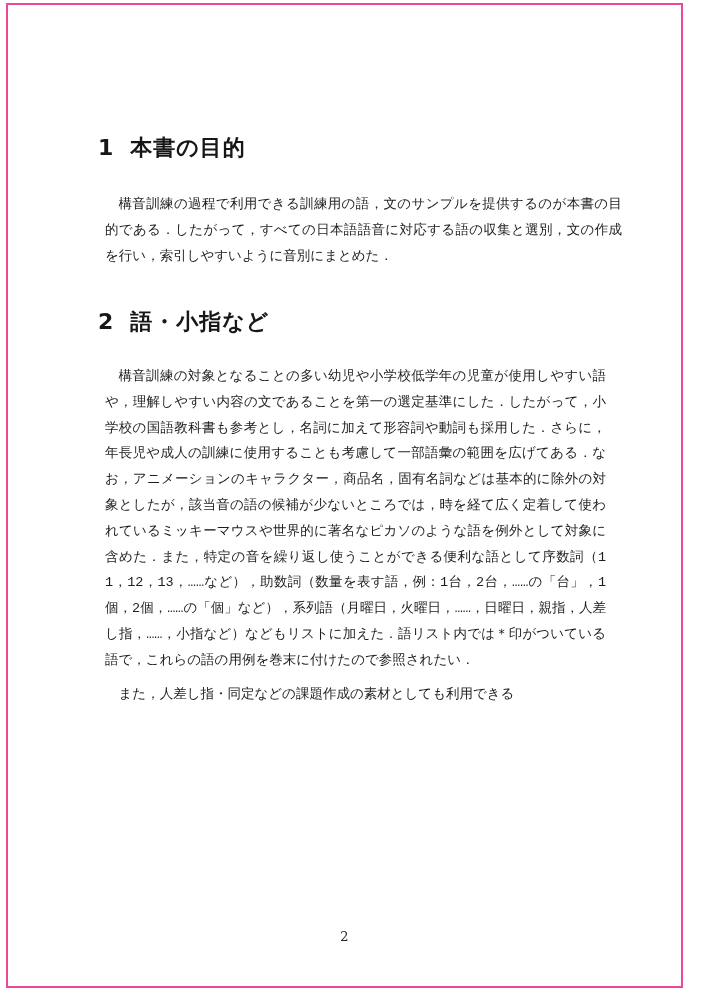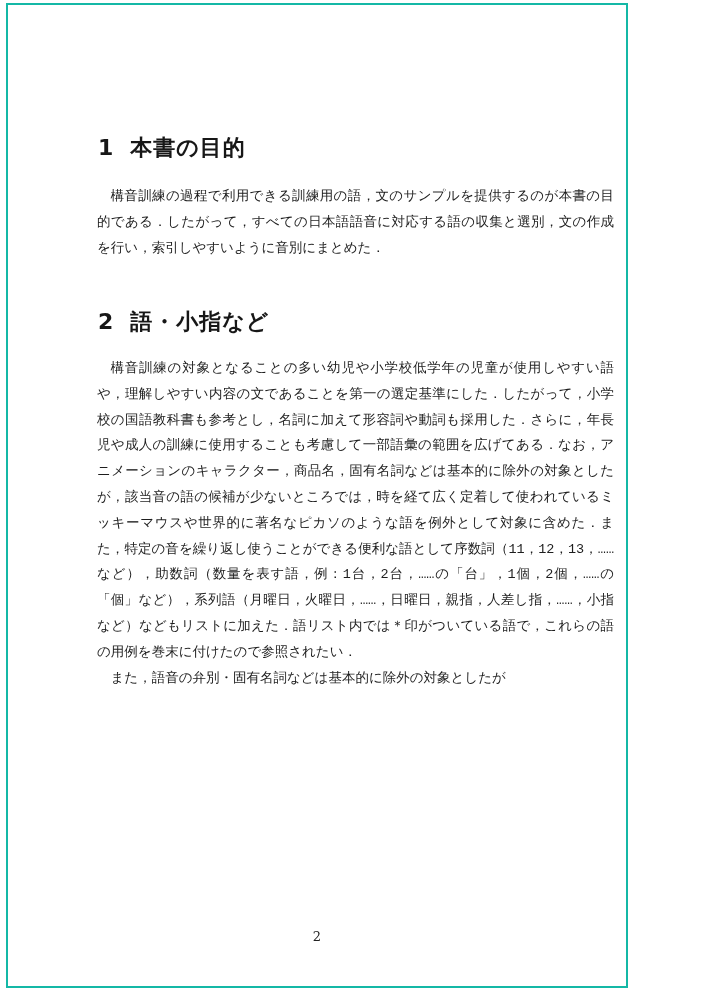--- a/index.html
+++ b/index.html
@@ -11,24 +11,24 @@
     position: relative;
     width: 711px;
     height: 1000px;
     overflow: hidden;
     font-family: "DejaVu Serif", serif;
   }
   .page {
     position: absolute;
     left: 6px;
     top: 3px;
-    width: 622px;
+    width: 677px;
     height: 985px;
     box-sizing: border-box;
-    border: 2px solid #14b8a6;
+    border: 2px solid #ec4899;
     background: #ffffff;
   }
   .section-heading {
     position: absolute;
     left: 90px;
     font-family: "DejaVu Sans", sans-serif;
     font-weight: 700;
     font-size: 22px;
     line-height: 26px;
     color: #171717;
@@ -36,21 +36,21 @@
     white-space: nowrap;
   }
   .section-heading .sec-num {
     display: inline-block;
     margin-right: 17px;
     letter-spacing: 0;
   }
   .h1-pos { top: 130px; }
   .h2-pos { top: 304px; }
   .body-para {
-    margin: 0;
+    margin: 8px;
     font-size: 13.5px;
     line-height: 25.8px;
     color: #1e1e1e;
     text-align: justify;
     text-indent: 1em;
     word-break: break-all;
     overflow-wrap: anywhere;
   }
   .p1-pos {
     position: absolute;
@@ -85,18 +85,18 @@
   </div>
 
   <p class="body-para p1-pos">構音訓練の過程で利用できる訓練用の語，文のサンプルを提供するのが本書の目的である．したがって，すべての日本語語音に対応する語の収集と選別，文の作成を行い，索引しやすいように音別にまとめた．</p>
 
   <div class="section-heading h2-pos">
     <span class="sec-num">2</span><span class="sec-title">語・小指など</span>
   </div>
 
   <div class="p2-pos">
     <p class="body-para">構音訓練の対象となることの多い幼児や小学校低学年の児童が使用しやすい語や，理解しやすい内容の文であることを第一の選定基準にした．したがって，小学校の国語教科書も参考とし，名詞に加えて形容詞や動詞も採用した．さらに，年長児や成人の訓練に使用することも考慮して一部語彙の範囲を広げてある．なお，アニメーションのキャラクター，商品名，固有名詞などは基本的に除外の対象としたが，該当音の語の候補が少ないところでは，時を経て広く定着して使われているミッキーマウスや世界的に著名なピカソのような語を例外として対象に含めた．また，特定の音を繰り返し使うことができる便利な語として序数詞（11，12，13，……など），助数詞（数量を表す語，例：1台，2台，……の「台」，1個，2個，……の「個」など），系列語（月曜日，火曜日，……，日曜日，親指，人差し指，……，小指など）などもリストに加えた．語リスト内では＊印がついている語で，これらの語の用例を巻末に付けたので参照されたい．</p>
-    <p class="body-para">また，語音の弁別・固有名詞などは基本的に除外の対象としたが</p>
+    <p class="body-para">また，人差し指・同定などの課題作成の素材としても利用できる</p>
   </div>
 
   <div class="page-number">2</div>
 
 </div>
 
 </body></html>

